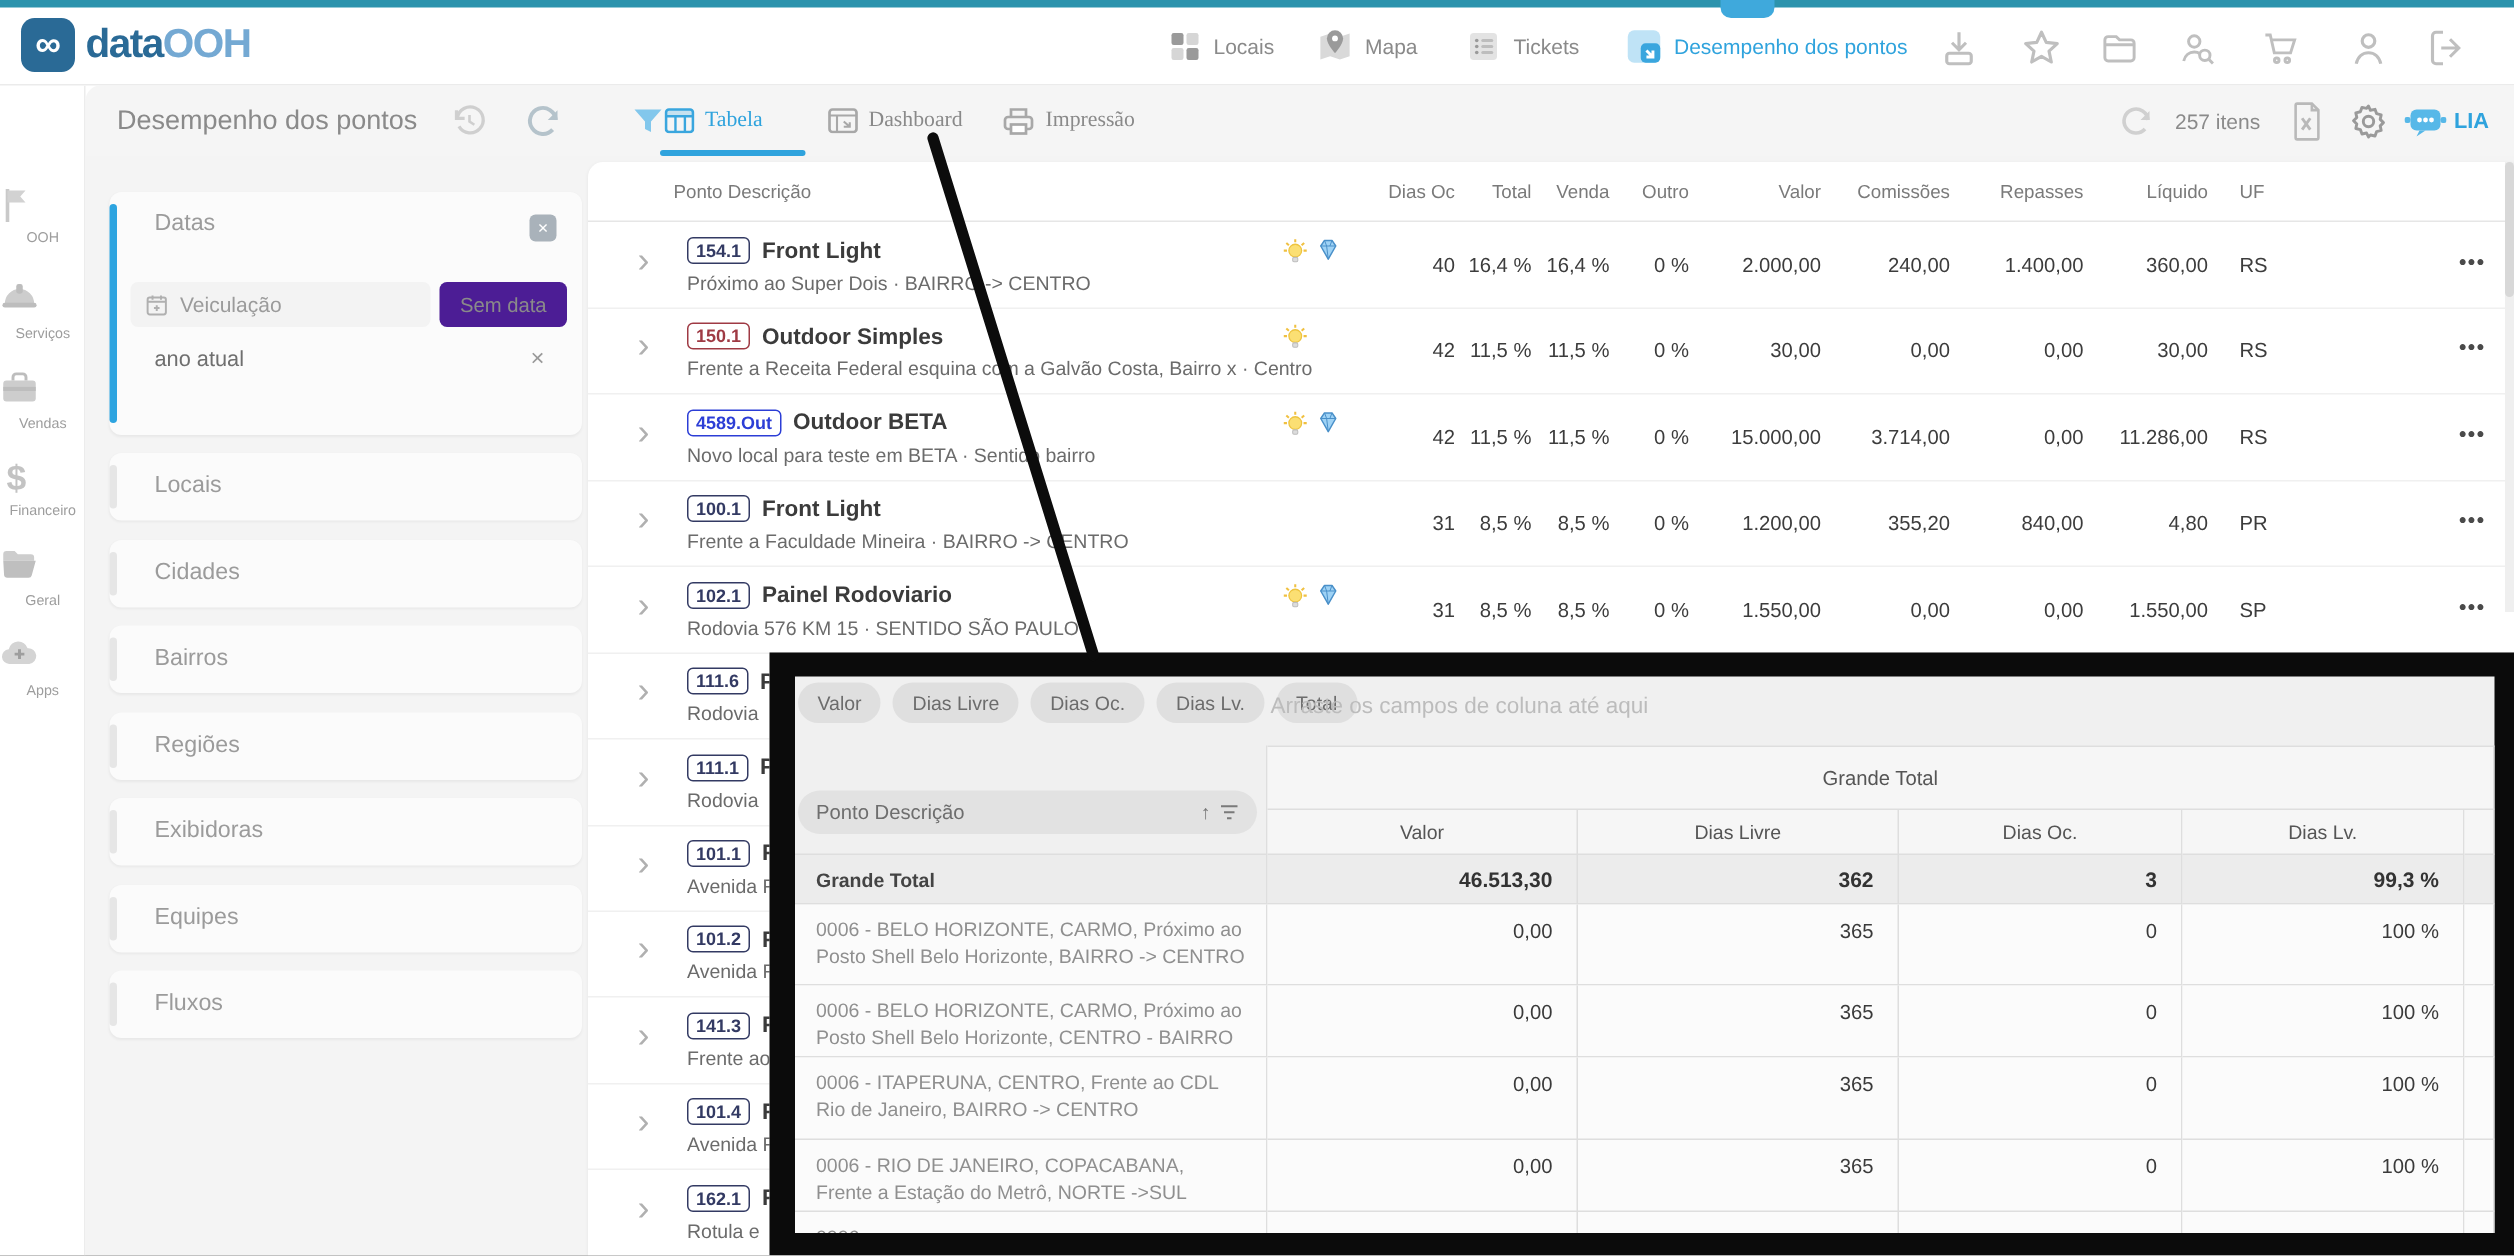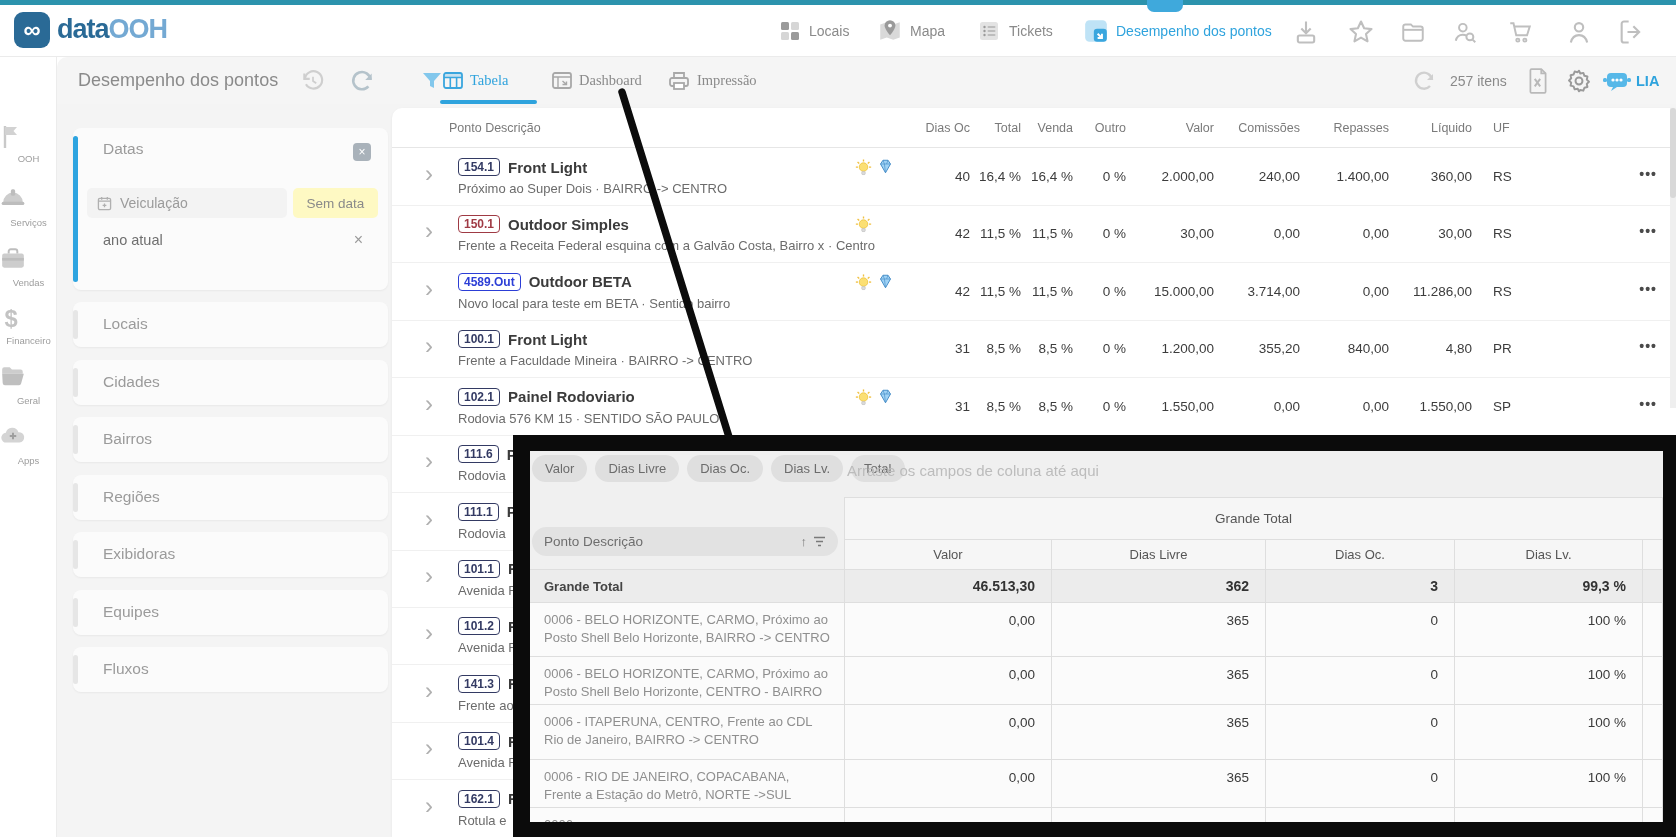--- a/index.html
+++ b/index.html
@@ -42,21 +42,21 @@
   .sidebar { position:absolute; left:57px; top:104px; width:343px; height:733px; z-index:3; }
   .scard { position:absolute; left:16px; width:315px; background:#fbfbfb; border-radius:8px; box-shadow:0 1px 2px rgba(0,0,0,0.05); }
   .scard .bar { position:absolute; left:0; top:8px; bottom:8px; width:5px; border-radius:3px; background:#e6e6e6; }
   .scard.datas .bar { background:#2da4e0; }
   .scard .slabel { position:absolute; left:30px; top:12px; font-size:15.5px; color:#9b9b9b; }
   .datas-x { position:absolute; left:280px; top:15px; width:18px; height:18px; background:#a9b2ba; border-radius:4px;
              color:#fff; font-size:12px; display:flex; align-items:center; justify-content:center; cursor:pointer; }
   .date-input { position:absolute; left:14px; top:60px; width:200px; height:30px; background:#f3f3f3; border-radius:5px;
                 display:flex; align-items:center; gap:8px; padding-left:10px; }
   .date-input .ph { font-size:14px; color:#9b9b9b; }
-  .semdata { position:absolute; left:220px; top:60px; width:85px; height:30px; background:#fef9c3; border-radius:5px;
+  .semdata { position:absolute; left:220px; top:60px; width:85px; height:30px; background:#4c1d95; border-radius:5px;
              font-size:13.5px; color:#8a8a8a; display:flex; align-items:center; justify-content:center; cursor:pointer; }
   .chip-row { position:absolute; left:30px; top:103px; width:260px; display:flex; justify-content:space-between; align-items:center; }
   .chip-row .cv { font-size:14.5px; color:#6f6f6f; }
   .chip-row .cx { font-size:16px; color:#9a9a9a; cursor:pointer; }
 
   
   .maincard { position:absolute; left:392px; top:108px; width:1284px; height:729px; background:#fff; border-radius:10px 0 0 0;
               box-shadow:0 1px 3px rgba(0,0,0,0.06); z-index:4; overflow:hidden; }
   .thead { position:absolute; left:0; top:0; width:1284px; height:40px; border-bottom:1px solid #e6e6e6; }
   .hc { position:absolute; top:13px; font-size:12.5px; color:#7a7a7a; white-space:nowrap; }

